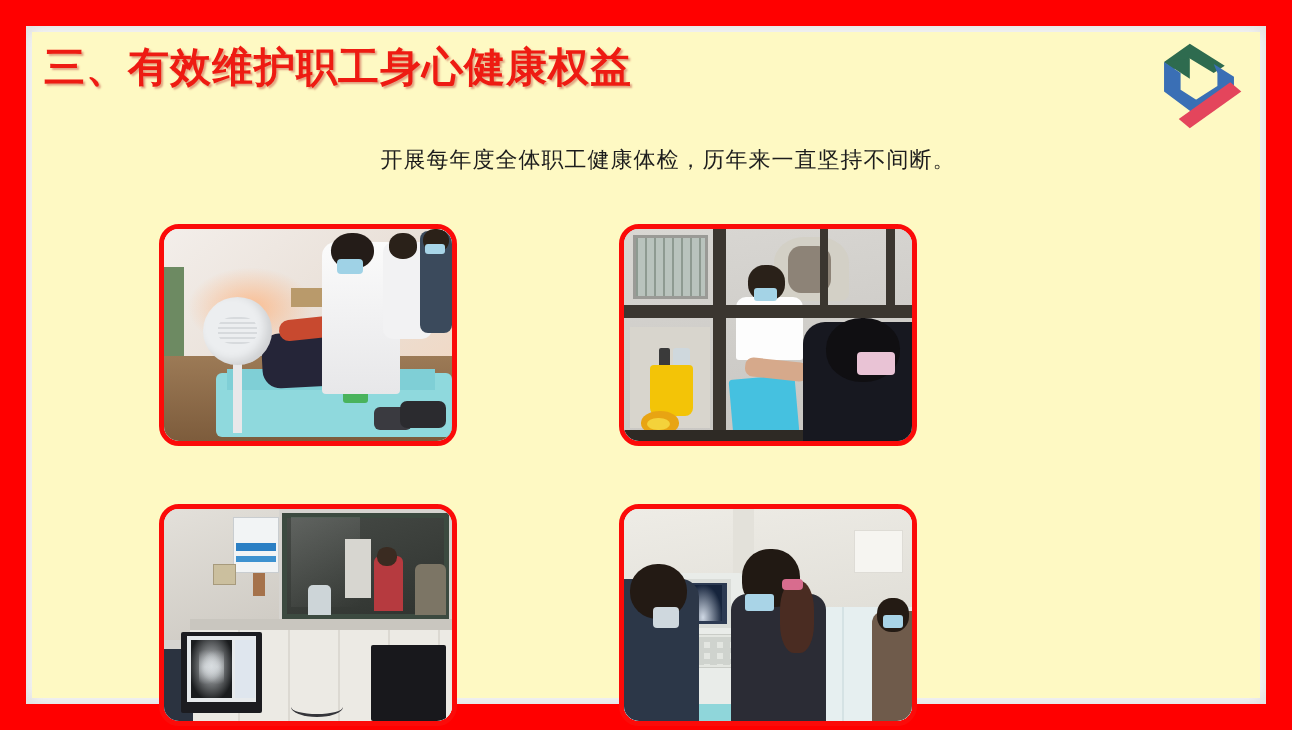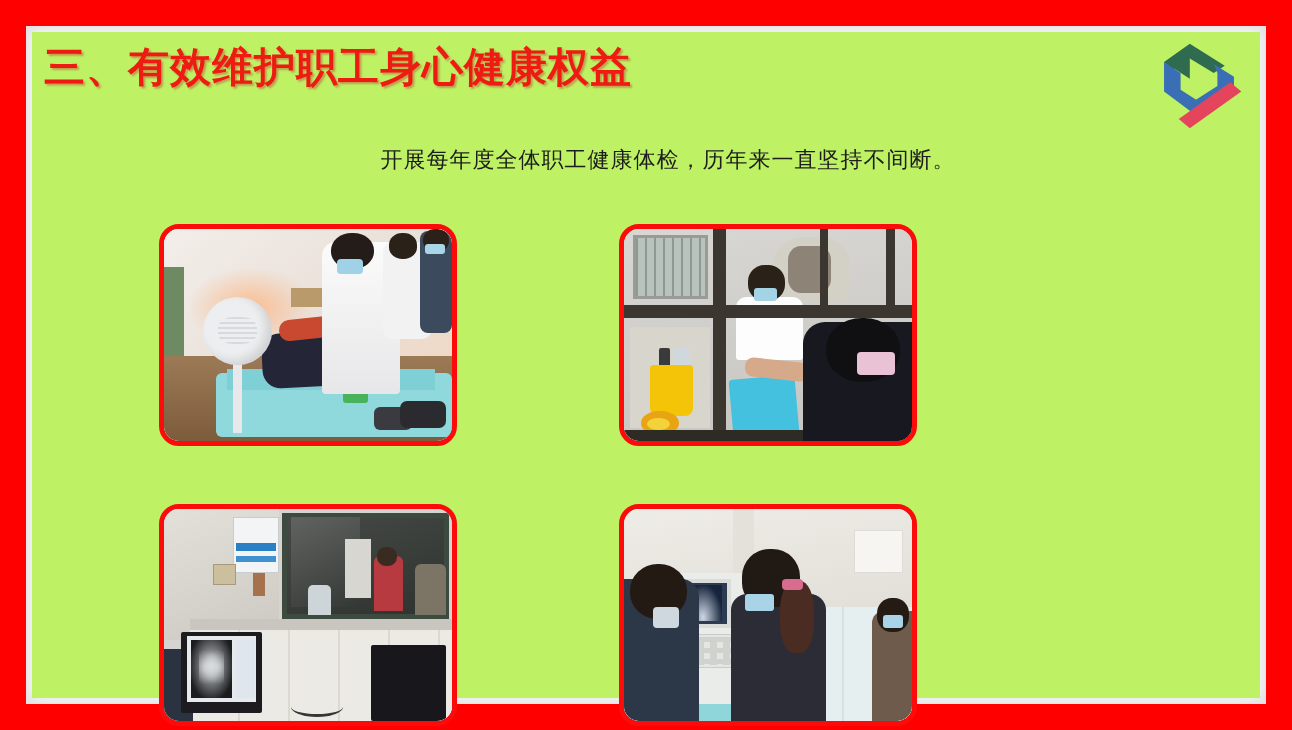--- a/index.html
+++ b/index.html
@@ -18,21 +18,21 @@
     position:absolute;
     left:26px;top:26px;
     width:1240px;height:678px;
     background:#ffffff;
     box-sizing:border-box;
     box-shadow: inset 0 0 14px 6px rgba(120,120,120,0.22);
   }
   .slide-inner{
     position:absolute;
     left:6px;top:6px;right:6px;bottom:6px;
-    background:#bef264;
+    background:#fef9c3;
   }
 
   
   .title{
     position:absolute;
     left:12px;top:8px;
     font-family:"DejaVu Serif", serif;
     font-size:41px;
     font-weight:bold;
     color:#ee1b12;

